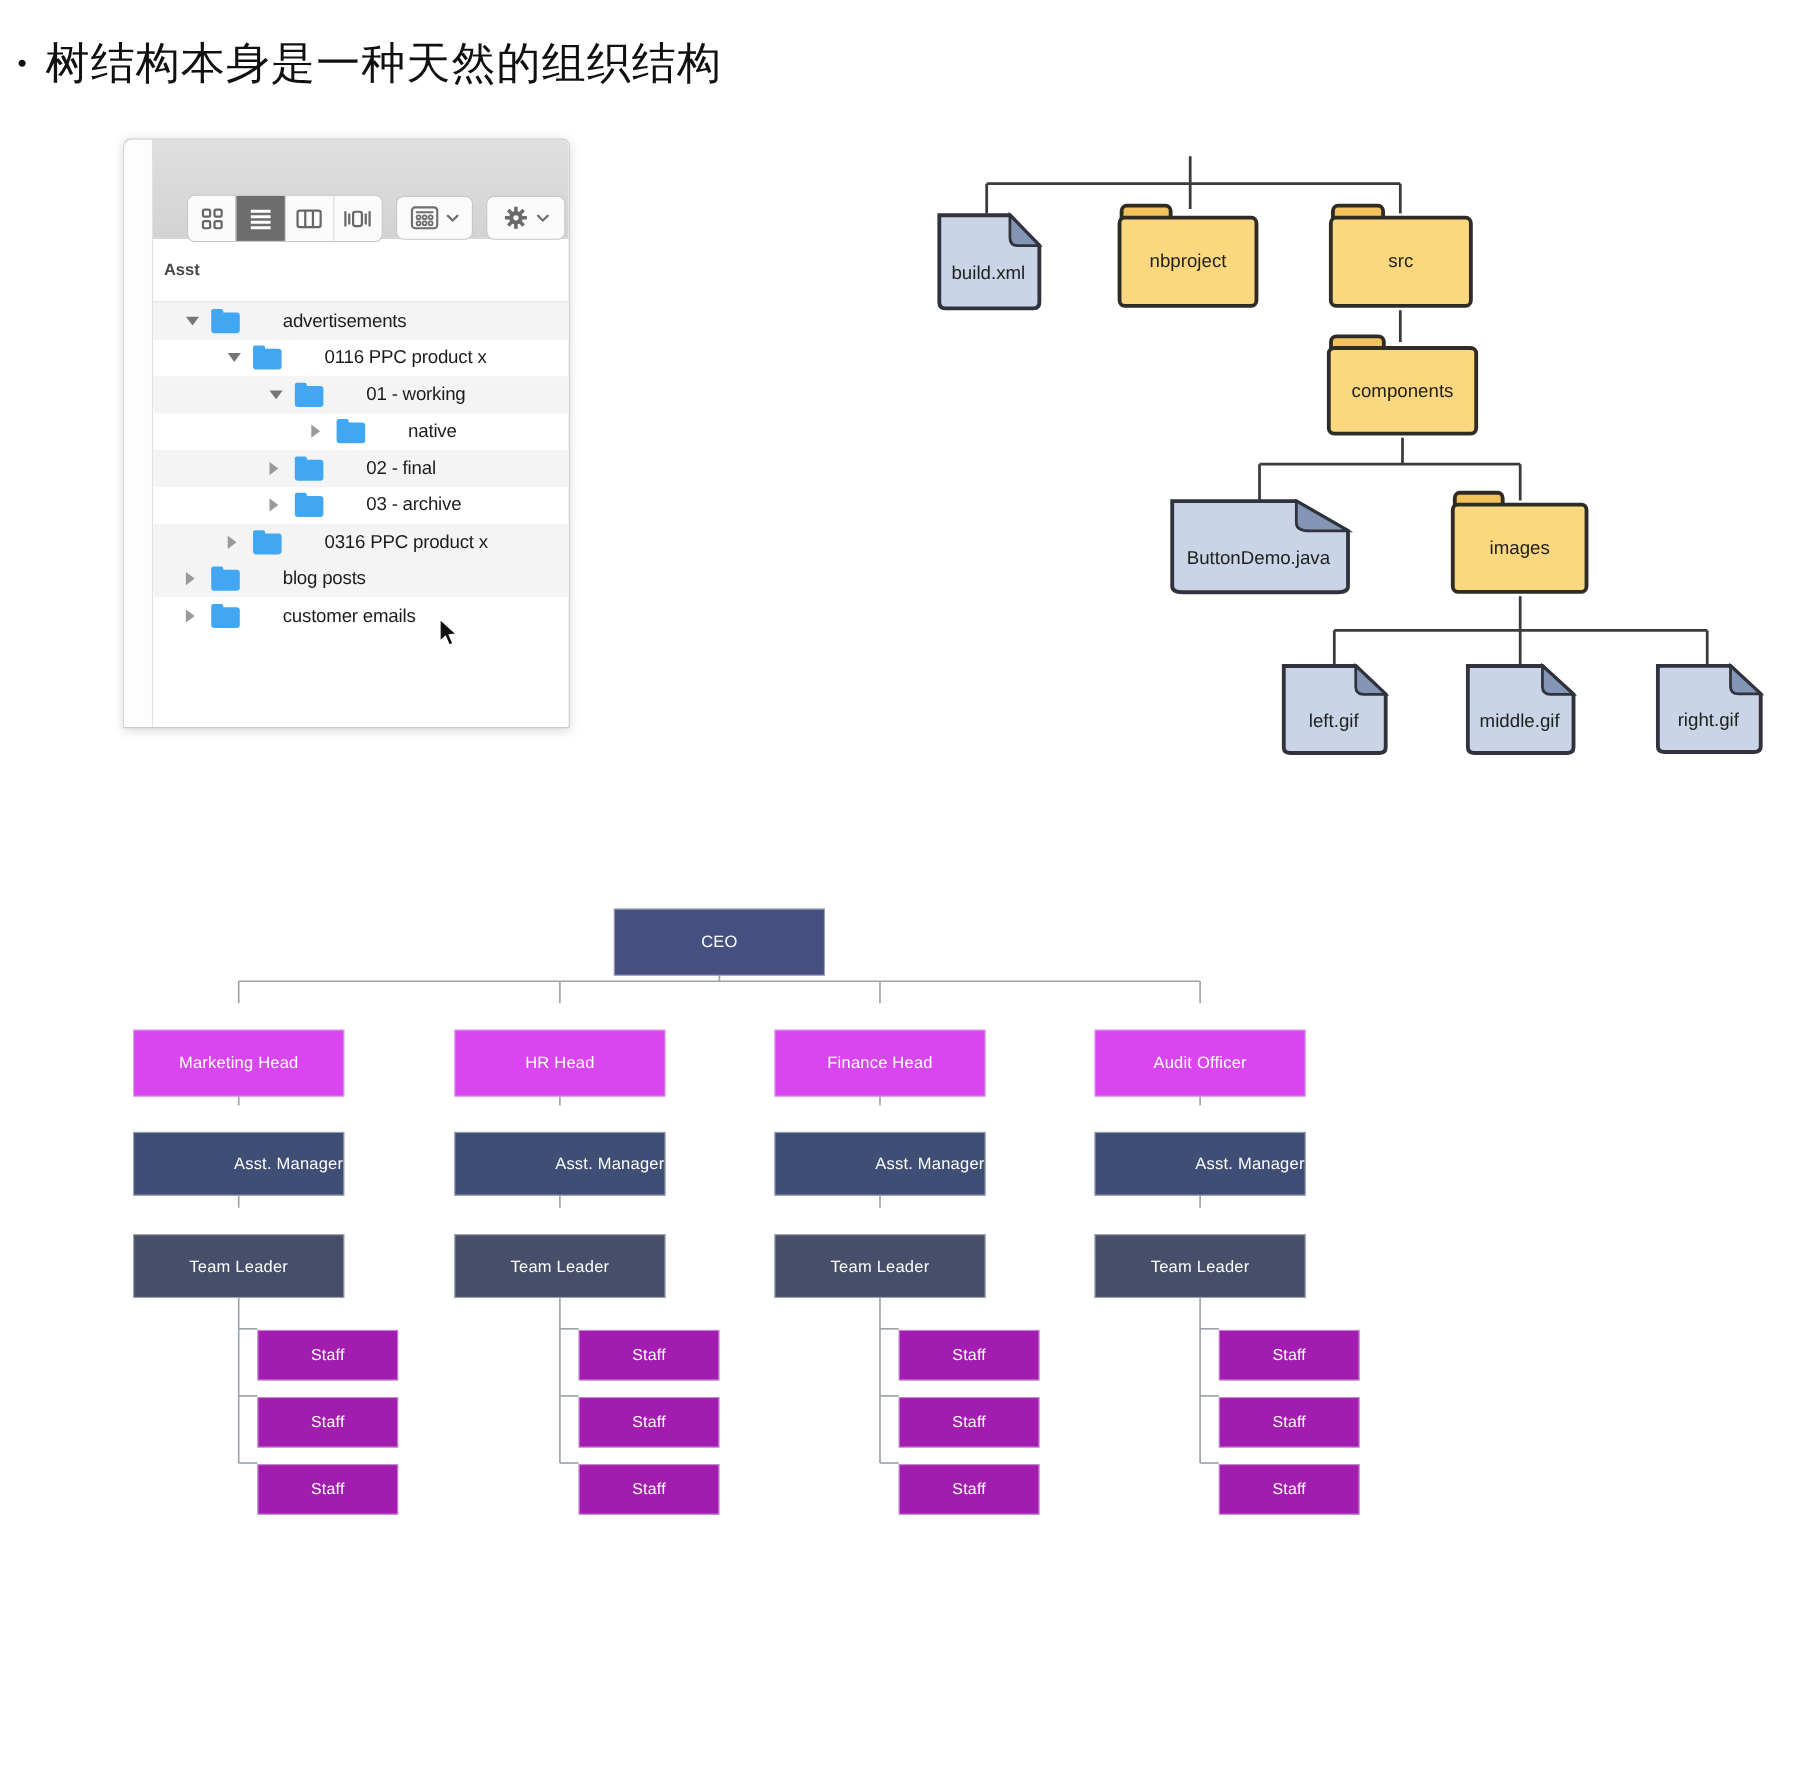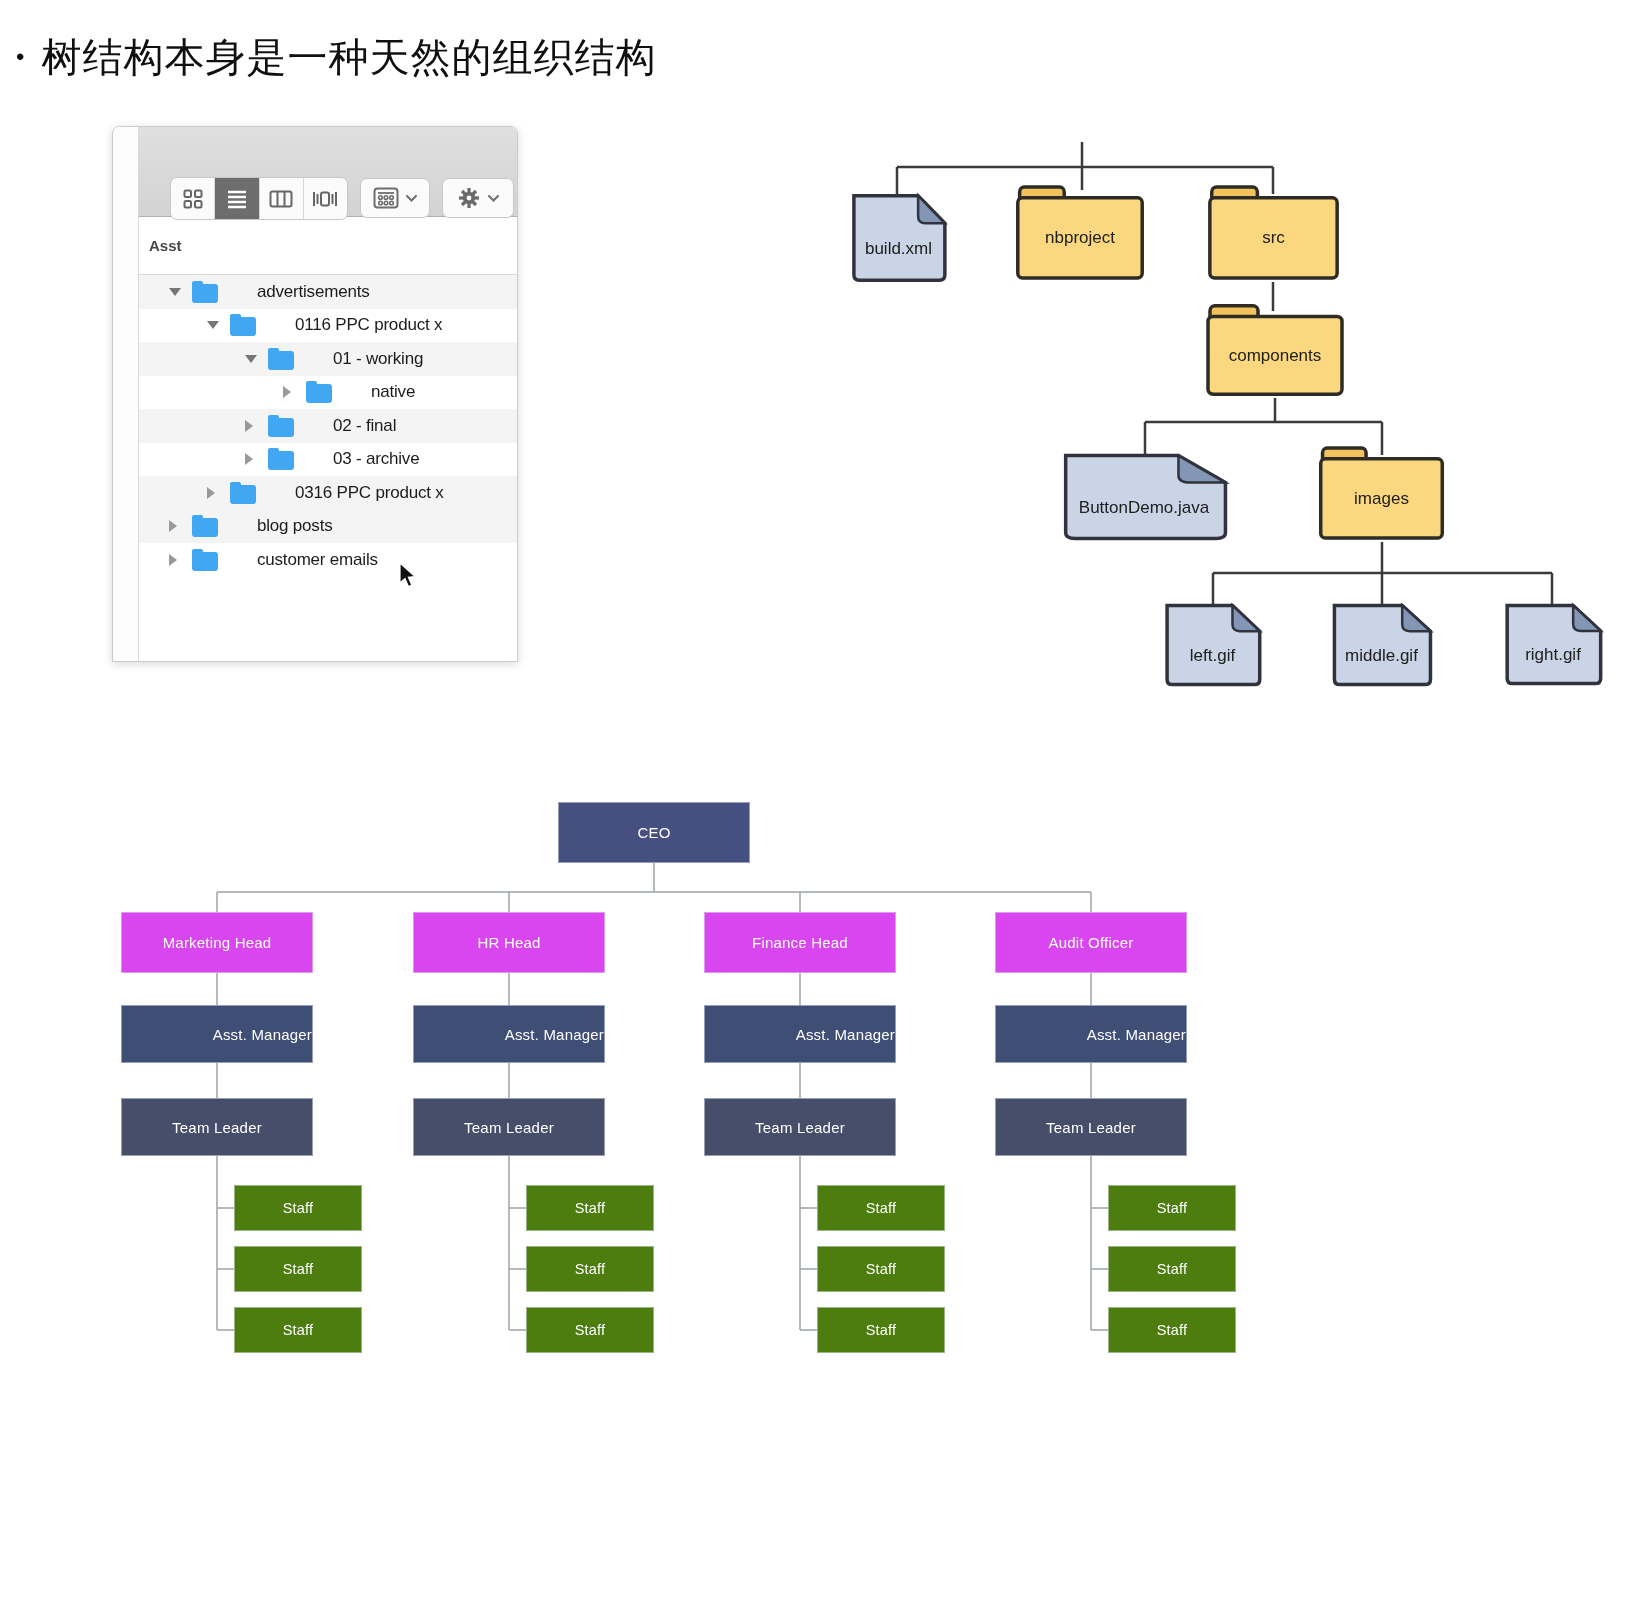--- a/index.html
+++ b/index.html
@@ -49,26 +49,26 @@
   .tnode{position:absolute;}
   .tnode svg.shape{position:absolute;inset:0;width:100%;height:100%;}
   .tnode .nlabel{position:absolute;inset:0;display:flex;align-items:center;justify-content:center;
                  text-align:center;font-size:17px;font-weight:500;color:#20201e;line-height:1.2;}
   .tnode.folder .nlabel{padding-top:12px;}
   .tnode.doc .nlabel{padding-top:22px;}
   .overlay{position:absolute;left:0;top:0;pointer-events:none;}
 
   
   .org-box{position:absolute;display:flex;align-items:center;justify-content:center;color:#ffffff;
-           font-size:15px;letter-spacing:.2px;box-sizing:border-box;border:1px solid rgba(220,225,235,.55);}
+           font-size:15px;letter-spacing:.2px;box-sizing:border-box;border:1px solid rgba(220,225,235,.55);margin-top:24px;}
   .org-ceo{background:#454f80;}
   .org-head{background:#d946ef;}
   .org-mgr{background:#3e4e74;justify-content:flex-end;}
   .org-lead{background:#474e69;}
-  .org-staff{background:#4d7c0f;font-size:14.5px;}
+  .org-staff{background:#a21caf;font-size:14.5px;}
 
   .cursor{position:absolute;left:398px;top:562px;}
 </style>
 </head>
 <body>
 
 <div class="canvas">
 
   <div class="title-row">
     <span class="bullet">•</span><span>树结构本身是一种天然的组织结构</span>

